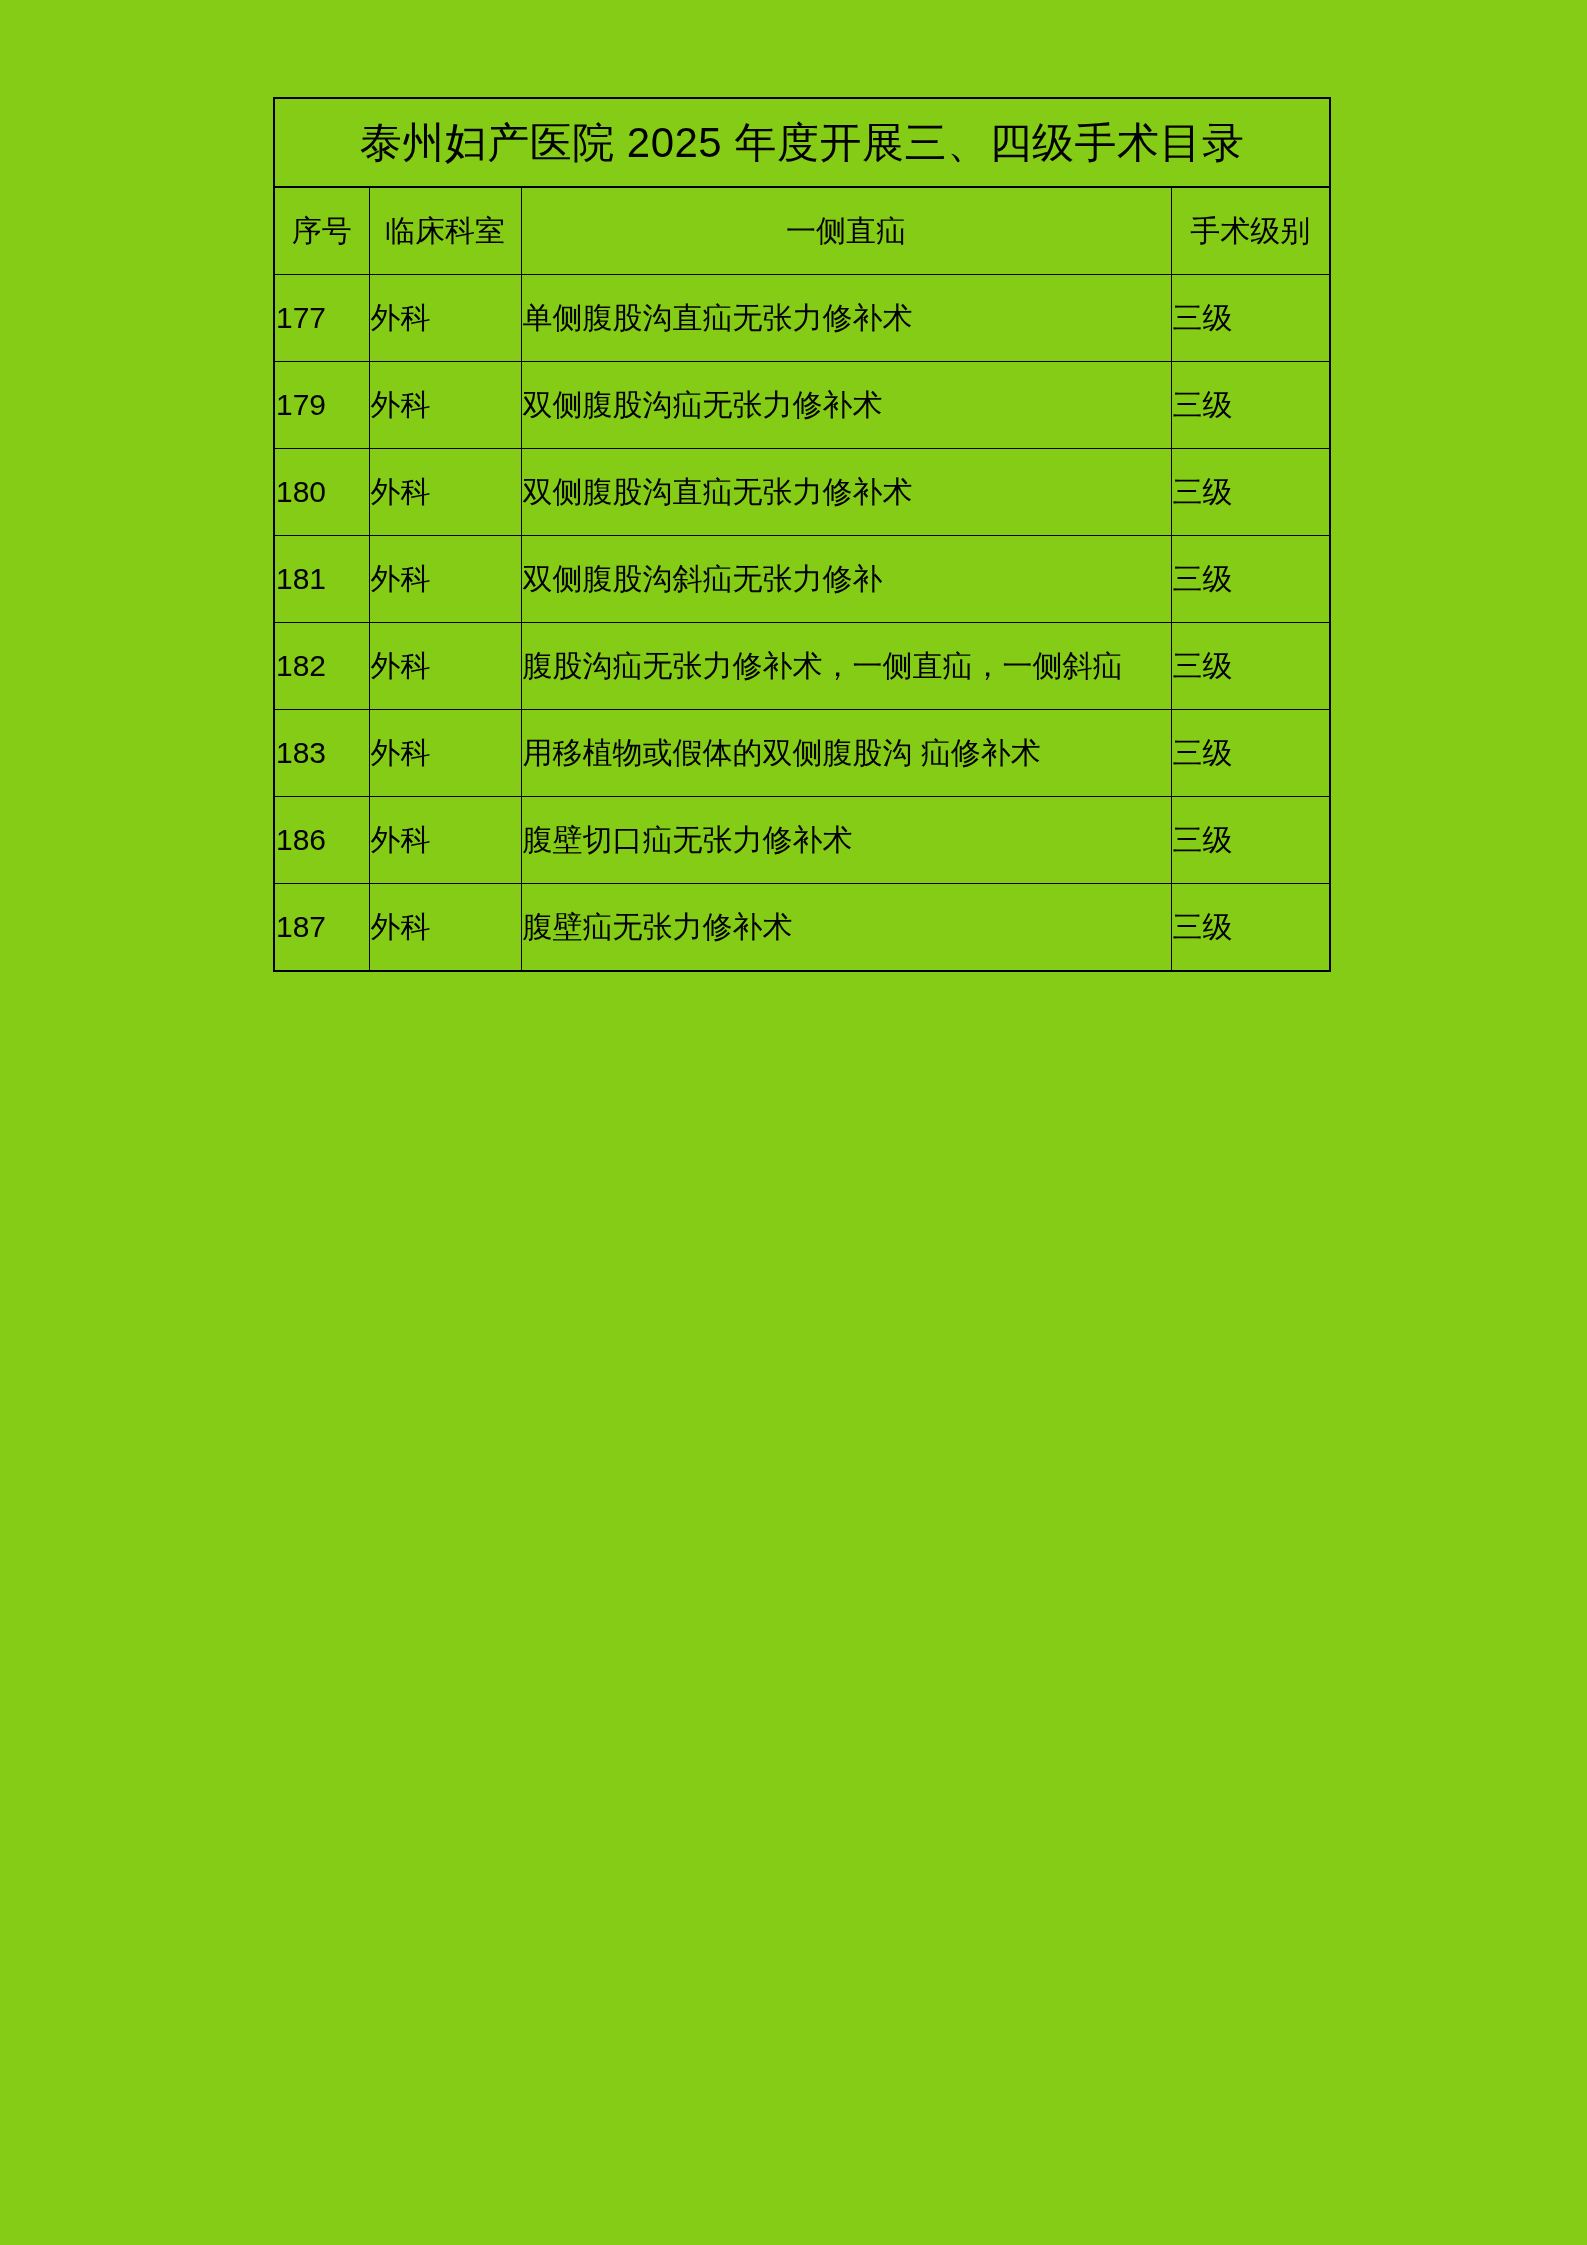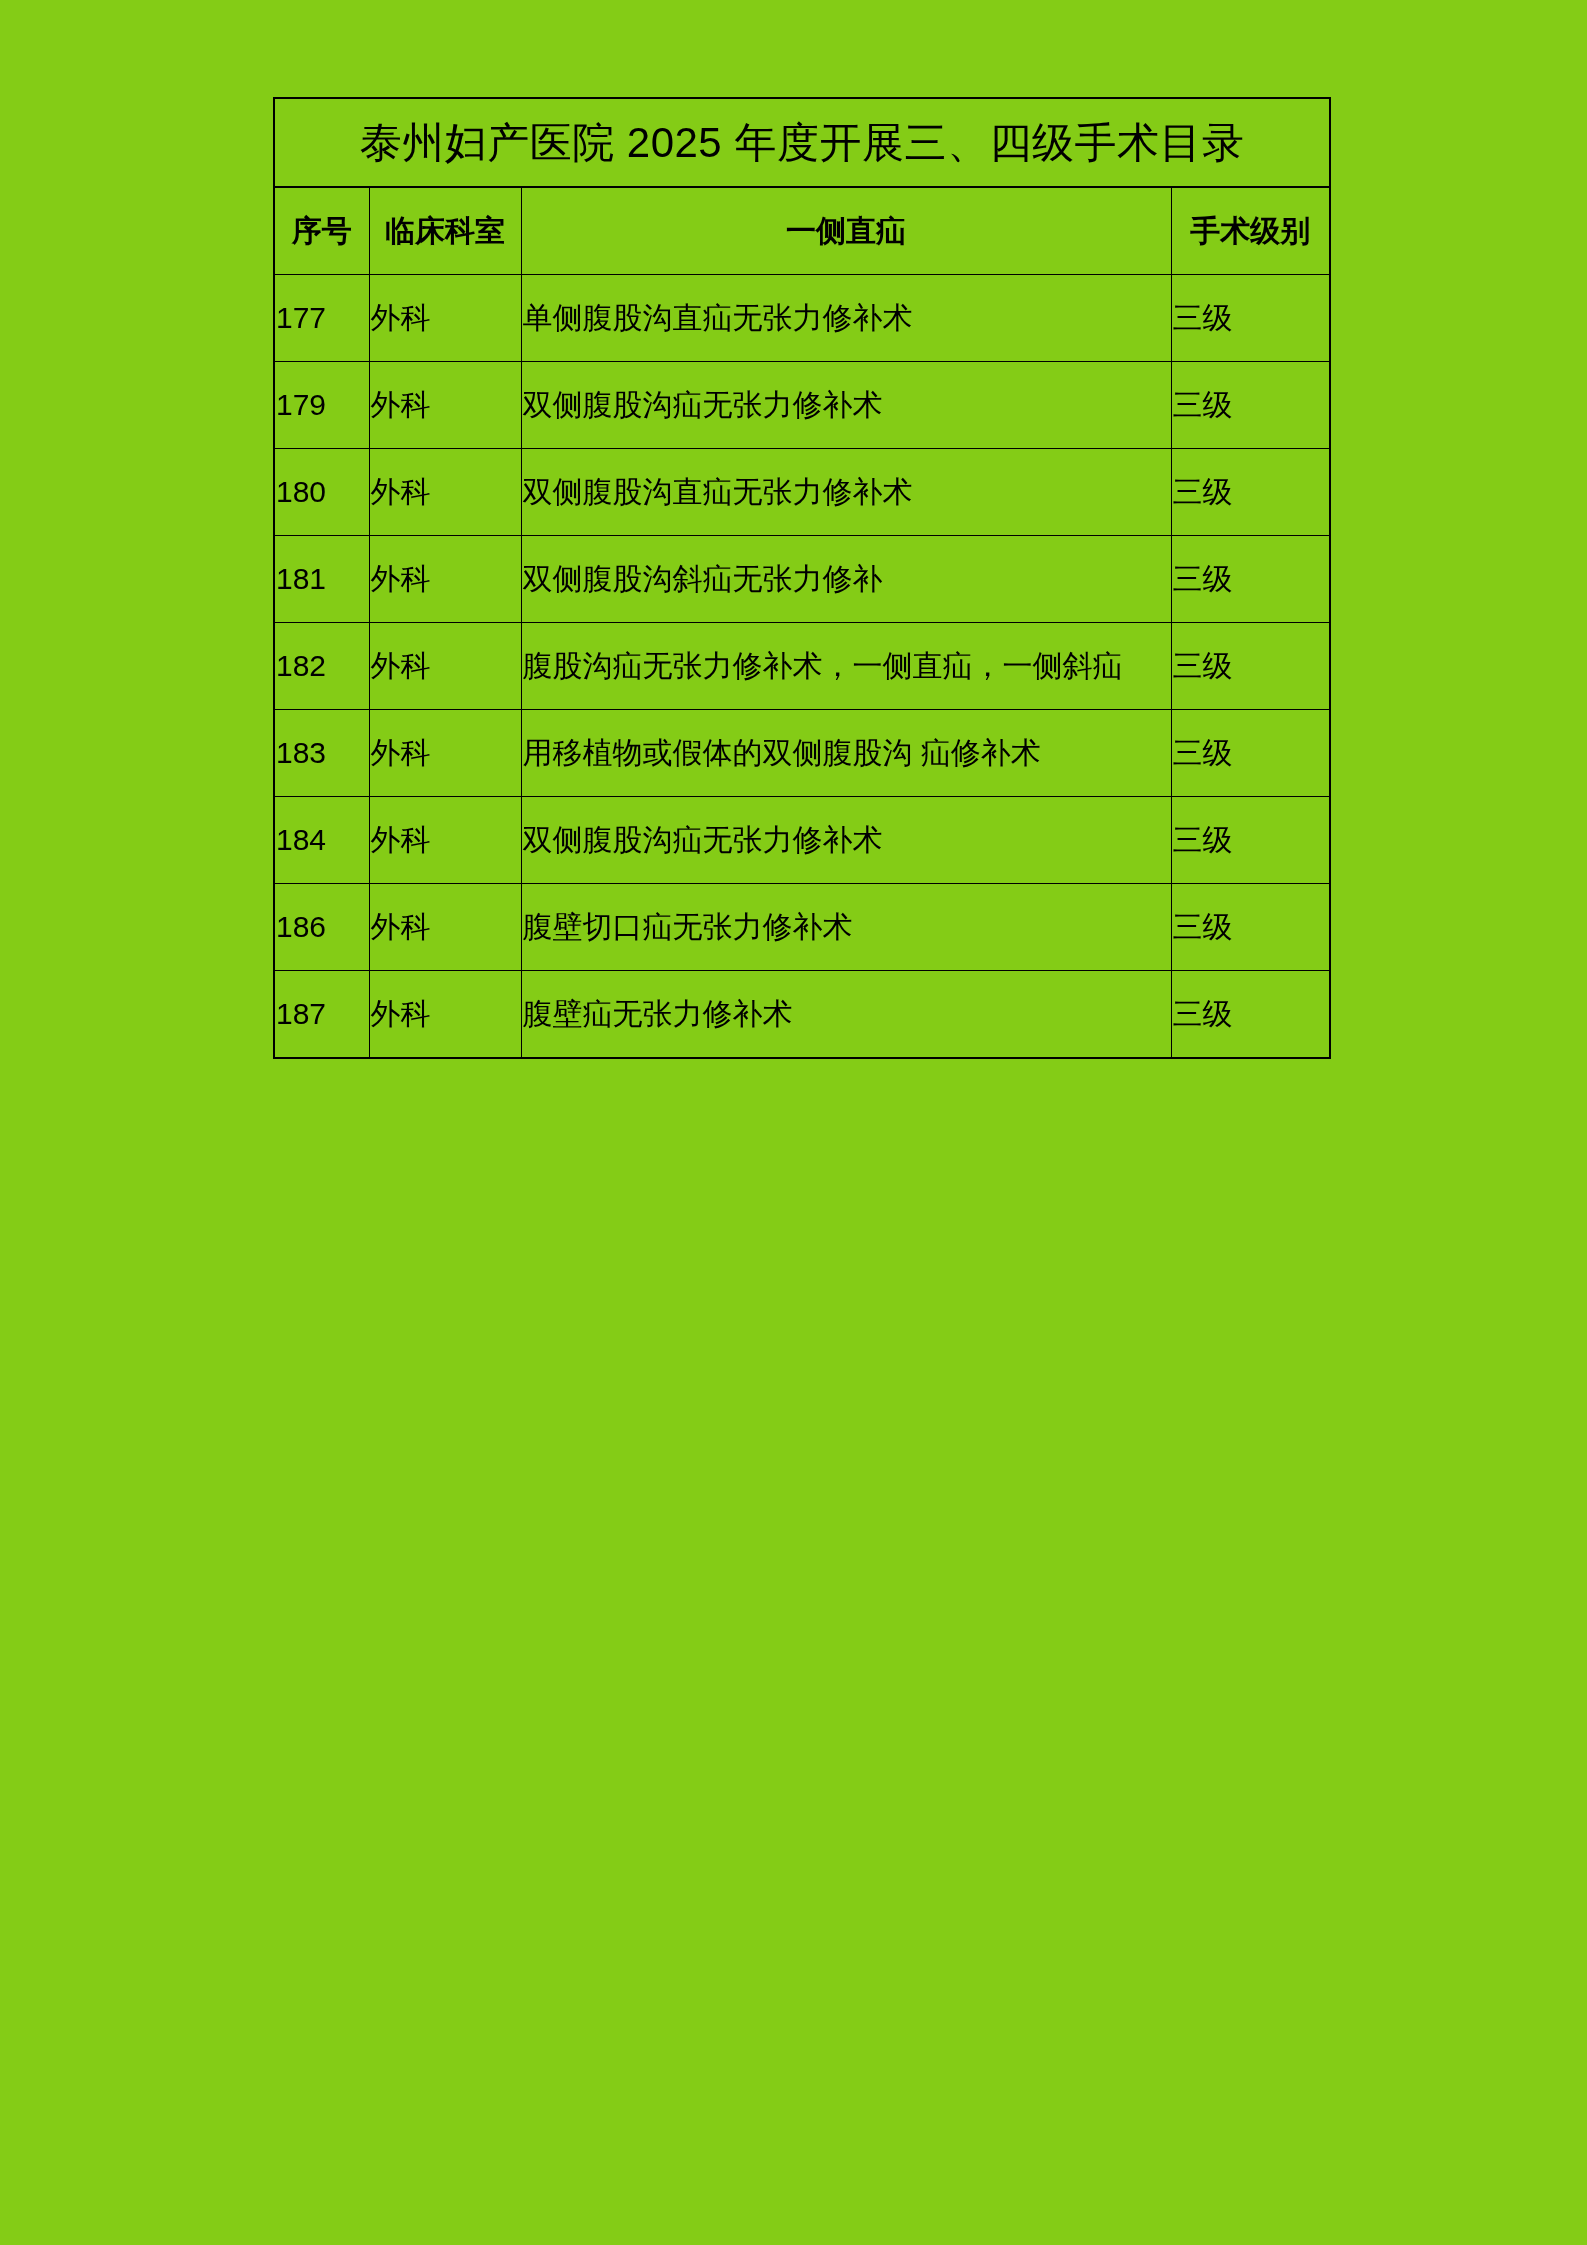--- a/index.html
+++ b/index.html
@@ -40,21 +40,21 @@
     border: 2px solid #000000 !important;
     height: 85px;
     font-size: 42px;
     font-weight: 400;
     text-align: center;
     letter-spacing: 0.5px;
   }
   table.catalog th {
     height: 84px;
     font-size: 30px;
-    font-weight: 700;
+    font-weight: 400;
     text-align: center;
     margin-top: 11px;
   }
   table.catalog td.cell {
     height: 84px;
     font-size: 30px;
     text-align: left;
   }
   table.catalog td.c-name {
     text-align: left;
@@ -111,26 +111,20 @@
     <td class="cell c-name">腹股沟疝无张力修补术，一侧直疝，一侧斜疝</td>
     <td class="cell c-level">三级</td>
   </tr>
         <tr>
     <td class="cell c-no">183</td>
     <td class="cell c-dept">外科</td>
     <td class="cell c-name">用移植物或假体的双侧腹股沟 疝修补术</td>
     <td class="cell c-level">三级</td>
   </tr>
         <tr>
-    <td class="cell c-no">184</td>
-    <td class="cell c-dept">外科</td>
-    <td class="cell c-name">双侧腹股沟疝无张力修补术</td>
-    <td class="cell c-level">三级</td>
-  </tr>
-        <tr>
     <td class="cell c-no">186</td>
     <td class="cell c-dept">外科</td>
     <td class="cell c-name">腹壁切口疝无张力修补术</td>
     <td class="cell c-level">三级</td>
   </tr>
         <tr>
     <td class="cell c-no">187</td>
     <td class="cell c-dept">外科</td>
     <td class="cell c-name">腹壁疝无张力修补术</td>
     <td class="cell c-level">三级</td>

